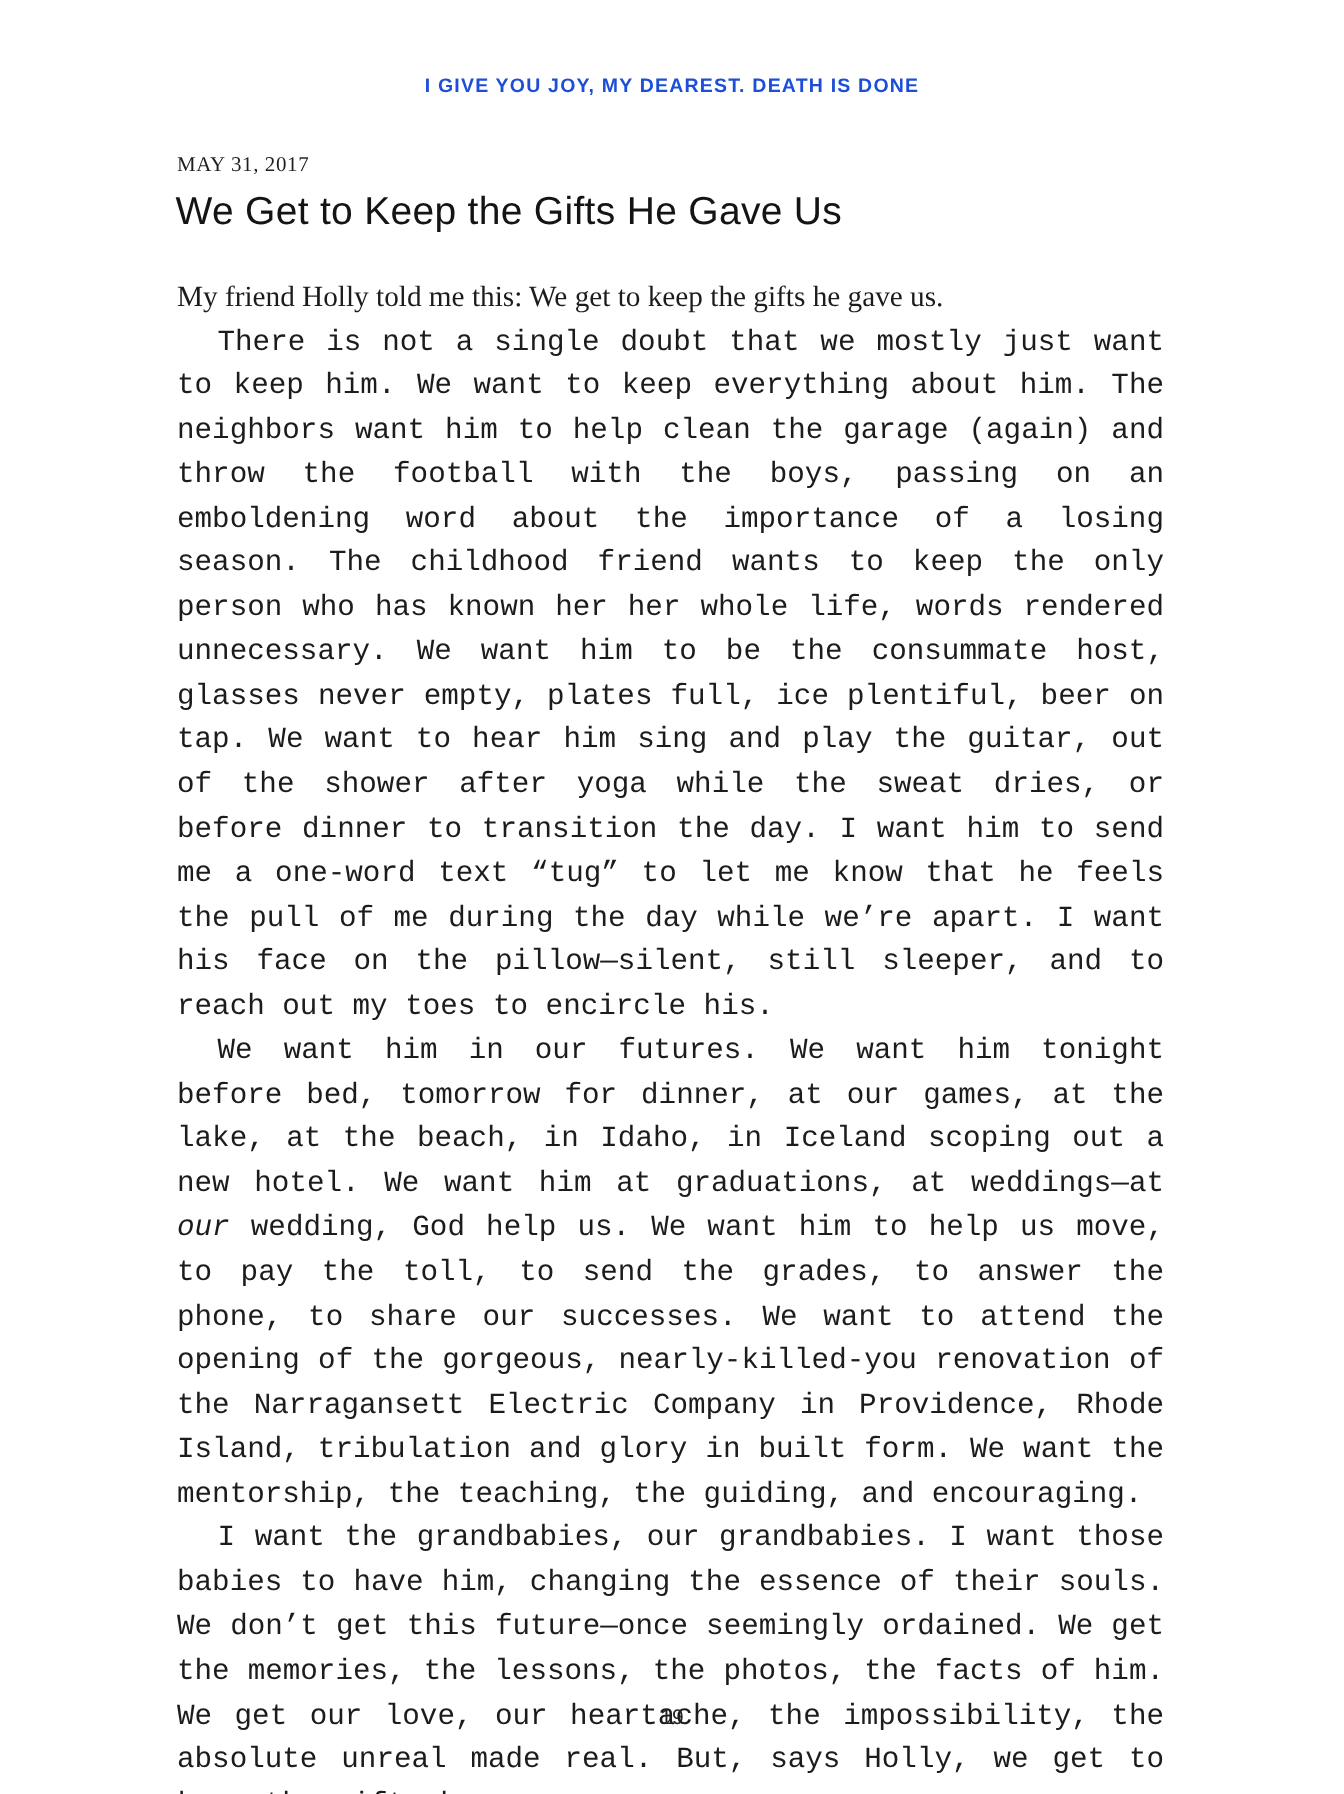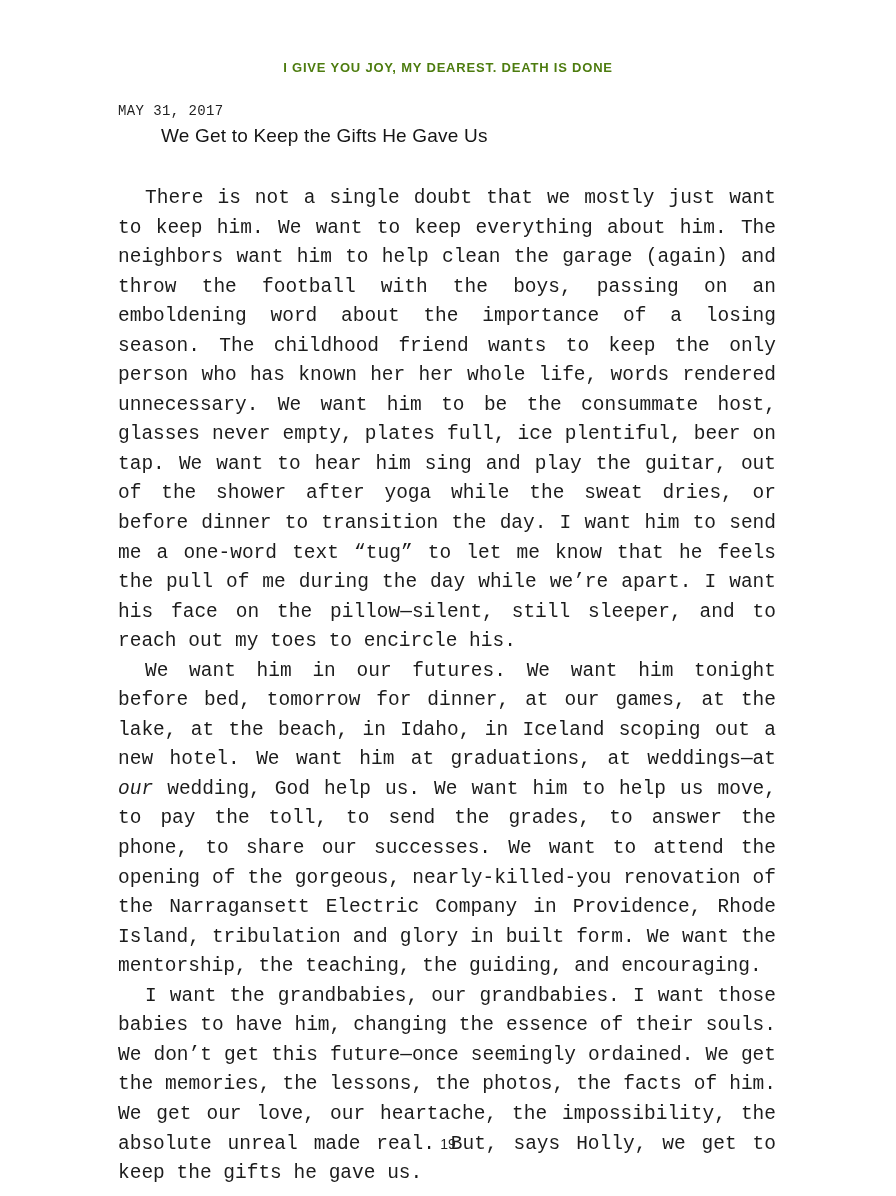--- a/index.html
+++ b/index.html
@@ -7,50 +7,49 @@
   .page {
     position: relative;
     width: 896px;
     height: 1196px;
     background: #ffffff;
     overflow: hidden;
     font-family: "Liberation Serif", serif;
   }
   .running-header {
     position: absolute;
-    top: 60px;
+    top: 49px;
     left: 0;
     width: 100%;
     text-align: center;
     font-family: "Liberation Sans", sans-serif;
     font-size: 13px;
     font-weight: 600;
     letter-spacing: 0.8px;
-    color: #4d7c0f;
+    color: #1d4ed8;
   }
   .entry-date {
     position: absolute;
     left: 118px;
     top: 103px;
-    font-family: Liberation Mono, monospace;
+    font-family: Liberation Serif, serif;
     font-size: 14px;
     font-weight: 500;
     letter-spacing: 0.4px;
     color: #1f1f1f;
   }
   .chapter-title {
     position: absolute;
     left: 117px;
     top: 125px;
     font-family: "Liberation Sans", sans-serif;
-    font-size: 19px;
+    font-size: 26px;
     font-weight: 500;
     letter-spacing: 0.2px;
     color: #141414;
-    margin-left: 44px;
   }
   .body-text {
     position: absolute;
     left: 118px;
     top: 184px;
     width: 658px;
     font-family: "Liberation Serif", serif;
     font-size: 19.5px;
     line-height: 29.55px;
     text-align: justify;
@@ -75,19 +74,20 @@
 <body>
 
 <div class="page">
   <div class="running-header">I GIVE YOU JOY, MY DEAREST. DEATH IS DONE</div>
 
   <div class="entry-date">MAY 31, 2017</div>
 
   <h1 class="chapter-title">We Get to Keep the Gifts He Gave Us</h1>
 
   <div class="body-text">
+      <p class=""><span>My friend Holly told me this: We get to keep the gifts he gave us.</span></p>
       <p class="indent"><span>There is not a single doubt that we mostly just want to keep him. We want to keep everything about him. The neighbors want him to help clean the garage (again) and throw the football with the boys, passing on an emboldening word about the importance of a losing season. The childhood friend wants to keep the only person who has known her her whole life, words rendered unnecessary. We want him to be the consummate host, glasses never empty, plates full, ice plentiful, beer on tap. We want to hear him sing and play the guitar, out of the shower after yoga while the sweat dries, or before dinner to transition the day. I want him to send me a one-word text “tug” to let me know that he feels the pull of me during the day while we’re apart. I want his face on the pillow—silent, still sleeper, and to reach out my toes to encircle his.</span></p>
       <p class="indent"><span>We want him in our futures. We want him tonight before bed, tomorrow for dinner, at our games, at the lake, at the beach, in Idaho, in Iceland scoping out a new hotel. We want him at graduations, at weddings—at </span><em>our</em><span> wedding, God help us. We want him to help us move, to pay the toll, to send the grades, to answer the phone, to share our successes. We want to attend the opening of the gorgeous, nearly-killed-you renovation of the Narragansett Electric Company in Providence, Rhode Island, tribulation and glory in built form. We want the mentorship, the teaching, the guiding, and encouraging.</span></p>
       <p class="indent"><span>I want the grandbabies, our grandbabies. I want those babies to have him, changing the essence of their souls. We don’t get this future—once seemingly ordained. We get the memories, the lessons, the photos, the facts of him. We get our love, our heartache, the impossibility, the absolute unreal made real. But, says Holly, we get to keep the gifts he gave us.</span></p>
     </div>
 
   <div class="page-number">19</div>
 </div>
 
 </body></html>

